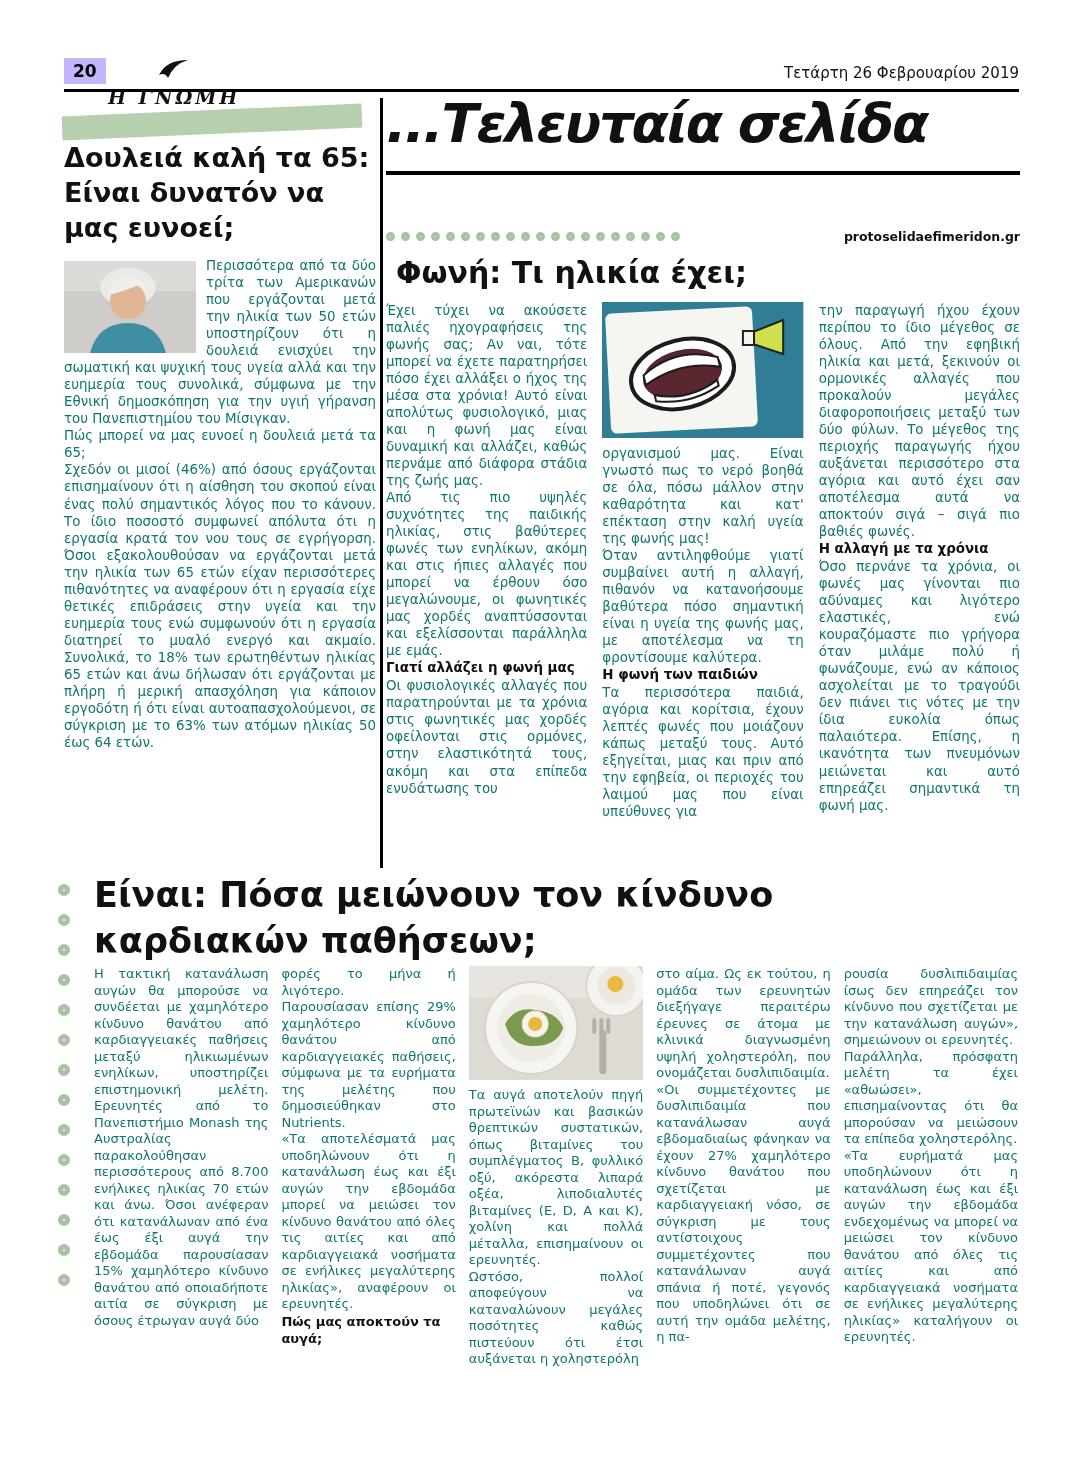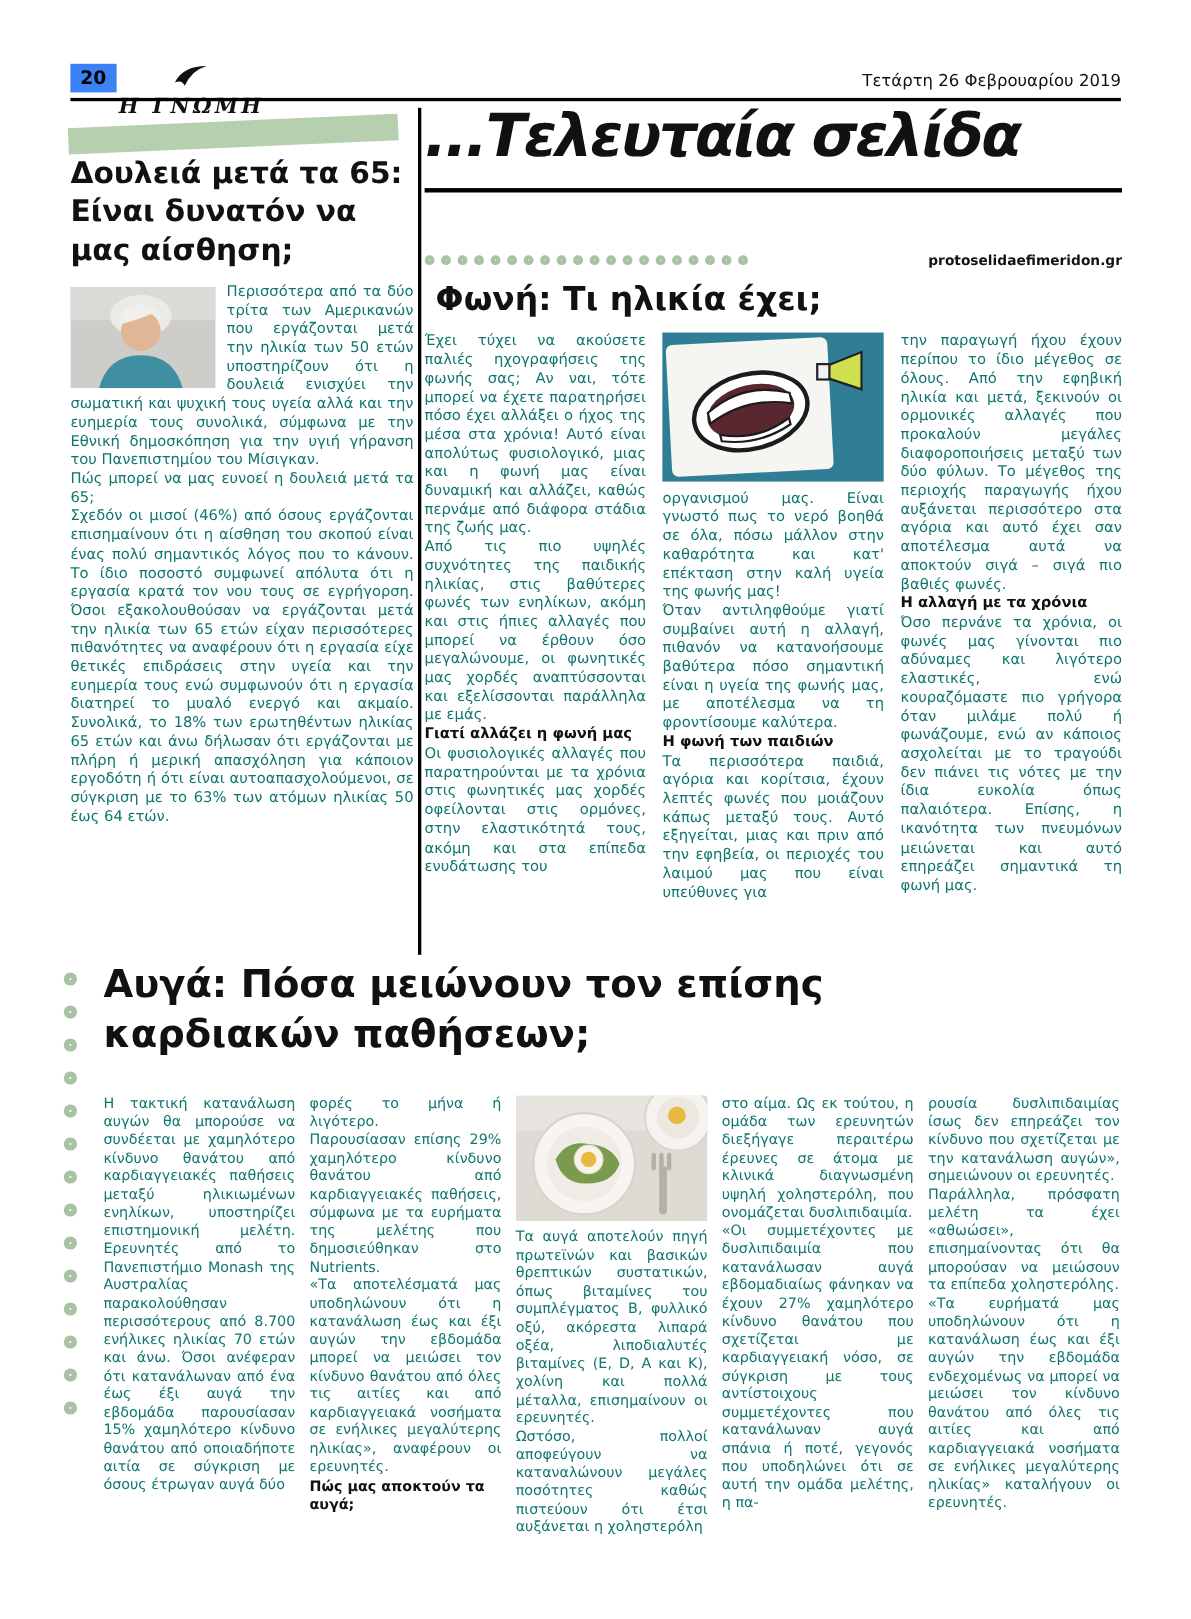--- a/index.html
+++ b/index.html
@@ -2,21 +2,21 @@
 <html lang="el" style="--accent-green: #a9c2a4; --pale-green: #b6cfae; --teal: #2f7e95;"><head>
 <meta charset="utf-8">
 <style>
   * { margin:0; padding:0; box-sizing:border-box; }
   html, body { background:#ececec; }
   body { font-family:"DejaVu Sans", sans-serif; }
   .page { position:relative; width:1083px; height:1472px; margin:0 auto; background:#fff;
           overflow:hidden; color:#111; outline:1px solid #cfcfcf; }
 
   
-  .pagenum { position:absolute; left:64px; top:58px; background:#3b82f6; color:#000;
+  .pagenum { position:absolute; left:64px; top:58px; background:#c4b5fd; color:#000;
              font-weight:bold; font-size:17px; padding:3px 9px; }
   .logo { position:absolute; left:108px; top:57px; display:flex; align-items:center; gap:5px;flex-direction:column; }
   .logo-icon svg { display:block; width:34px; height:24px; }
   .logo-text { font-family:"DejaVu Serif", serif; font-style:italic; font-weight:bold;
                font-size:19px; letter-spacing:3px; }
   .date { position:absolute; right:64px; top:64px; font-size:15px; }
   .header-rule { position:absolute; left:64px; top:89px; width:955px; height:3px; background:#000; }
 
   
   .work { position:absolute; left:64px; top:102px; width:312px; }
@@ -52,21 +52,21 @@
   .voice-img svg { display:block; width:100%; height:100%; }
 
   
   .eggs-dots { position:absolute; left:58px; top:884px; display:flex; flex-direction:column; gap:18px; }
   .eggs-dots .dot { width:12px; height:12px; border:5px solid var(--accent-green,#a9c2a4);
                     border-radius:50%; background:#fff; }
   .eggs-title { position:absolute; left:94px; top:872px; width:860px;
                 font-size:35px; font-weight:bold; line-height:1.32; }
   .eggs-body { position:absolute; left:94px; top:966px; width:924px; height:466px;
                display:flex; gap:13px; overflow:hidden; }
-  .ecol { flex:1; min-width:0;margin-top:30px; }
+  .ecol { flex:1; min-width:0; }
   .eggs-body .body-text, .eggs-body .subhead { font-size:13px; }
   .eggs-img { width:100%; height:114px; margin-bottom:7px; }
   .eggs-img svg { display:block; width:100%; height:100%; }
 </style>
 </head>
 <body>
 
 <div class="page">
 
   <div class="pagenum">20</div>
@@ -76,21 +76,21 @@
           <path d="M2 18 Q9 3 31 3 Q17 7 11 21 Q8 15 2 18 Z" fill="#111"></path>
         </svg>
     </span>
     <span class="logo-text">Η ΓΝΩΜΗ</span>
   </div>
   <div class="date">Τετάρτη 26 Φεβρουαρίου 2019</div>
   <div class="header-rule"></div>
 
   <div class="work">
     <div class="work-strip"></div>
-    <h2 class="work-title">Δουλειά μετά τα 65: Είναι δυνατόν να μας αίσθηση;</h2>
+    <h2 class="work-title">Δουλειά καλή τα 65: Είναι δυνατόν να μας ευνοεί;</h2>
     <div class="work-flow">
       <span class="work-photo">
         <svg viewBox="0 0 132 92" preserveAspectRatio="none">
           <rect width="132" height="92" fill="#cfcdc9"></rect>
           <rect width="132" height="30" fill="#dcdad6"></rect>
           <ellipse cx="64" cy="26" rx="28" ry="19" fill="#eceae6"></ellipse>
           <circle cx="64" cy="40" r="18" fill="#e0b694"></circle>
           <path d="M44 34 q2 -18 20 -18 q20 0 20 20 q-4 -10 -10 -12 q-12 6 -30 10z" fill="#f1efeb"></path>
           <path d="M26 92 q8 -30 38 -30 q30 0 38 30 z" fill="#3f8ea1"></path>
         </svg>
@@ -176,21 +176,21 @@
       <span class="dot"></span>
       <span class="dot"></span>
       <span class="dot"></span>
       <span class="dot"></span>
       <span class="dot"></span>
       <span class="dot"></span>
       <span class="dot"></span>
       <span class="dot"></span>
       <span class="dot"></span>
     </div>
-  <h2 class="eggs-title">Αυγά: Πόσα μειώνουν τον επίσης καρδιακών παθήσεων;</h2>
+  <h2 class="eggs-title">Είναι: Πόσα μειώνουν τον κίνδυνο καρδιακών παθήσεων;</h2>
   <div class="eggs-body">
     <div class="ecol">
       <div class="body-text">Η τακτική κατανάλωση αυγών θα μπορούσε να συνδέεται με χαμηλότερο κίνδυνο θανάτου από καρδιαγγειακές παθήσεις μεταξύ ηλικιωμένων ενηλίκων, υποστηρίζει επιστημονική μελέτη. Ερευνητές από το Πανεπιστήμιο Monash της Αυστραλίας παρακολούθησαν περισσότερους από 8.700 ενήλικες ηλικίας 70 ετών και άνω. Όσοι ανέφεραν ότι κατανάλωναν από ένα έως έξι αυγά την εβδομάδα παρουσίασαν 15% χαμηλότερο κίνδυνο θανάτου από οποιαδήποτε αιτία σε σύγκριση με όσους έτρωγαν αυγά δύο</div>
     </div>
     <div class="ecol">
       <div class="body-text">φορές το μήνα ή λιγότερο.
 Παρουσίασαν επίσης 29% χαμηλότερο κίνδυνο θανάτου από καρδιαγγειακές παθήσεις, σύμφωνα με τα ευρήματα της μελέτης που δημοσιεύθηκαν στο Nutrients.
 «Τα αποτελέσματά μας υποδηλώνουν ότι η κατανάλωση έως και έξι αυγών την εβδομάδα μπορεί να μειώσει τον κίνδυνο θανάτου από όλες τις αιτίες και από καρδιαγγειακά νοσήματα σε ενήλικες μεγαλύτερης ηλικίας», αναφέρουν οι ερευνητές.</div>
       <div class="subhead">Πώς μας αποκτούν τα αυγά;</div>
     </div>

